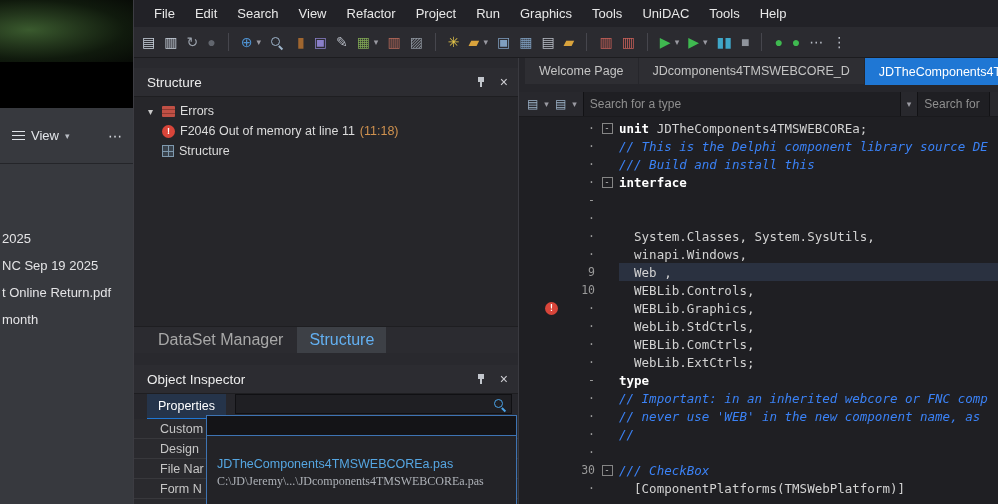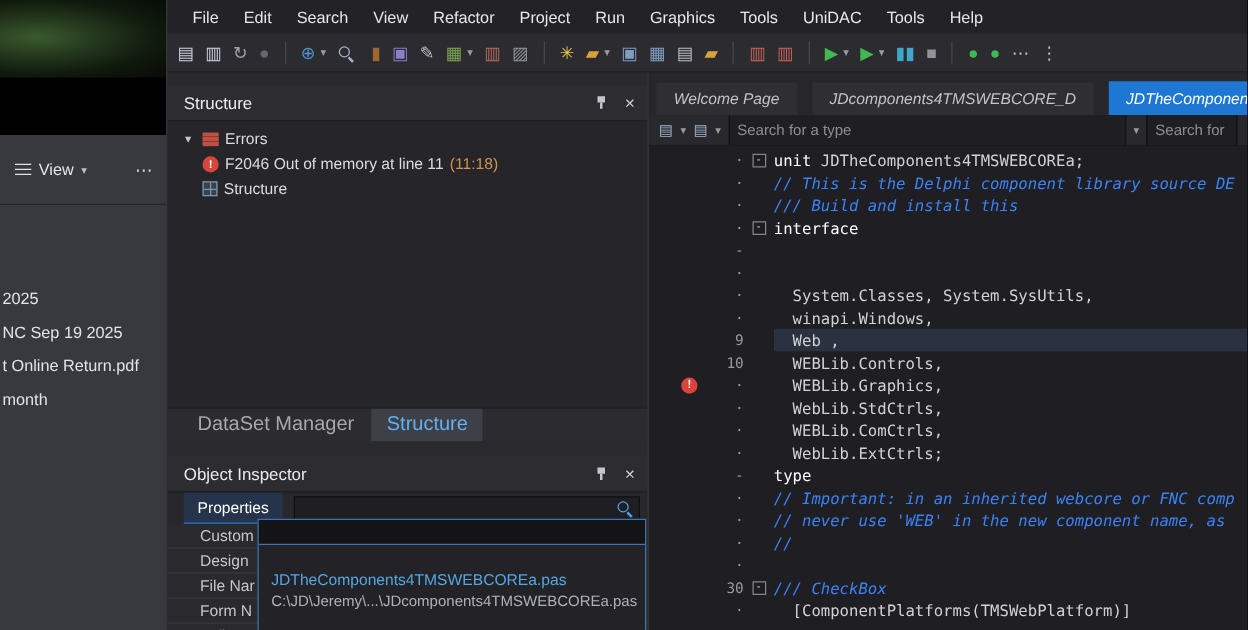--- a/index.html
+++ b/index.html
@@ -64,21 +64,21 @@
   .grid-icon { width:12px; height:12px; flex:none; border:1px solid #7e98ad; background:#39424c; position:relative; }
   .grid-icon::before { content:""; position:absolute; left:0; right:0; top:5px; height:1px; background:#7e98ad; }
   .grid-icon::after  { content:""; position:absolute; top:0; bottom:0; left:5px; width:1px; background:#7e98ad; }
 
   .panel-tabs { height:27px; flex:none; background:#2b2b30; border-top:1px solid #1e1e21;
     display:flex; align-items:stretch; padding-left:12px; gap:2px; }
   .ptab { display:flex; align-items:center; padding:0 12px; font-size:16px; color:#a8a8a8; }
   .ptab.active { background:#3d4046; color:#63b0f2; }
 
   .oi-panel { margin-top:12px; flex:1; min-height:0; display:flex; flex-direction:column; }
-  .oi-bar { height:26px; flex:none; display:flex; align-items:center; background:#27272c;
+  .oi-bar { height:26px; flex:none; display:flex; background:#27272c;
     border-top:1px solid #1e1e21; padding-left:13px; }
   .oi-tab { height:26px; display:flex; align-items:center; padding:0 11px; color:#fff; font-size:12.5px;
     background:rgba(31,119,212,0.18); border-bottom:2px solid #1f77d4; }
   .oi-search { flex:1; height:20px; margin:0 6px 0 9px; background:#1f1f23; border:1px solid #101013;
     display:flex; align-items:center; }
   .oi-search input { flex:1; min-width:0; background:transparent; border:none; outline:none;
     color:#d0d0d0; font-size:12px; padding:0 6px; font-family:"Liberation Sans",sans-serif; }
   .mag { position:relative; display:inline-block; width:13px; height:13px; flex:none; margin-right:5px; }
   .mag::before { content:""; position:absolute; left:1px; top:1px; width:7px; height:7px;
     border:1.5px solid currentColor; border-radius:50%; }
@@ -86,27 +86,27 @@
     background:currentColor; transform:rotate(45deg); transform-origin:left center; }
   .oi-grid { flex:1; min-height:0; position:relative; background:#2a2a2e; }
   .oi-row { height:20px; border-bottom:1px solid #38383c; display:flex; align-items:center;
     padding-left:26px; font-size:12.5px; color:#c6c6c6; white-space:nowrap; overflow:hidden; }
   .oi-dropdown { position:absolute; left:72px; right:1px; top:-4px; height:112px;
     background:#232327; border:1px solid #3e74b3; z-index:5; overflow:hidden; }
   .oi-edit { height:20px; border-bottom:1px solid #3e74b3; background:#141417; }
   .oi-file { margin-top:18px; padding-left:10px; height:20px; display:flex; align-items:center;
     font-size:12.5px; color:#55a6e2; white-space:nowrap; }
   .oi-path { margin-top:0; padding-left:10px; font-size:12px; color:#aeb2b8;
-    white-space:nowrap; overflow:hidden; }
+    white-space:nowrap; overflow:hidden;font-family:Liberation Serif, serif; }
 
   
   .editor { flex:1; min-width:0; display:flex; flex-direction:column; background:#1f1f23;
     border-left:1px solid #3a3a40; }
-  .ed-tabs { height:34px; flex:none; background:#26262b; display:flex; align-items:flex-end;
-    padding-left:6px; gap:12px; overflow:hidden;font-style:italic; }
+  .ed-tabs { height:34px; flex:none; background:#26262b; display:flex; align-items:flex-start;
+    padding-left:6px; gap:1px; overflow:hidden; }
   .ed-tab { height:26px; flex:none; display:flex; align-items:center; padding:0 14px;
     background:#2e2e33; color:#c4c4c4; font-size:12.5px; white-space:nowrap; }
   .ed-tab.active { background:#1f77d4; color:#fff; height:27px; }
   .ed-nav { height:25px; flex:none; background:#28282d; border-bottom:1px solid #1a1a1d;
     display:flex; align-items:center; padding:0 8px; gap:6px; overflow:hidden; }
   .nav-ic { color:#9fb6cc; font-size:12px; }
   .nav-chev { font-size:9px; color:#9a9aa2; }
   .nav-search { height:18px; background:#1f1f23; border:1px solid #121215; color:#fef9c3;
     font-size:12px; padding:16px 6px; font-family:"Liberation Sans",sans-serif; outline:none; }
   .nav-search::placeholder, .oi-search input::placeholder { color:#8f8f8f; }
@@ -117,21 +117,21 @@
     font-family:"DejaVu Sans Mono","Liberation Mono",monospace; font-size:12.5px; }
   .cl { height:18px; display:flex; align-items:center; }
   .cl.cur { background:linear-gradient(90deg, rgba(0,0,0,0) 100px, #2a3140 100px); }
   .g-err { width:46px; flex:none; display:flex; justify-content:flex-end; padding-right:7px; }
   .g-num { width:30px; flex:none; text-align:right; color:#9a9a9a; font-size:11.5px; }
   .g-fold { width:24px; flex:none; display:flex; justify-content:center; align-items:center; }
   .fold { display:inline-flex; align-items:center; justify-content:center; width:11px; height:11px;
     border:1px solid #858585; background:#1e1e22; color:#c8c8c8; font-size:9px; line-height:1; }
   .fold::before { content:"-"; }
   .t { flex:1; min-width:0; white-space:pre; overflow:hidden; }
-  .kw { color:#ffffff; font-weight:normal; }
+  .kw { color:#ffffff; font-weight:bold; }
   .id { color:#d2d2d2; }
   .cm { color:#3b82f6; font-style:italic; }
 </style>
 </head>
 <body>
 
 <div class="screen">
 
   <div class="bg-left">
     <div class="photo"></div>

